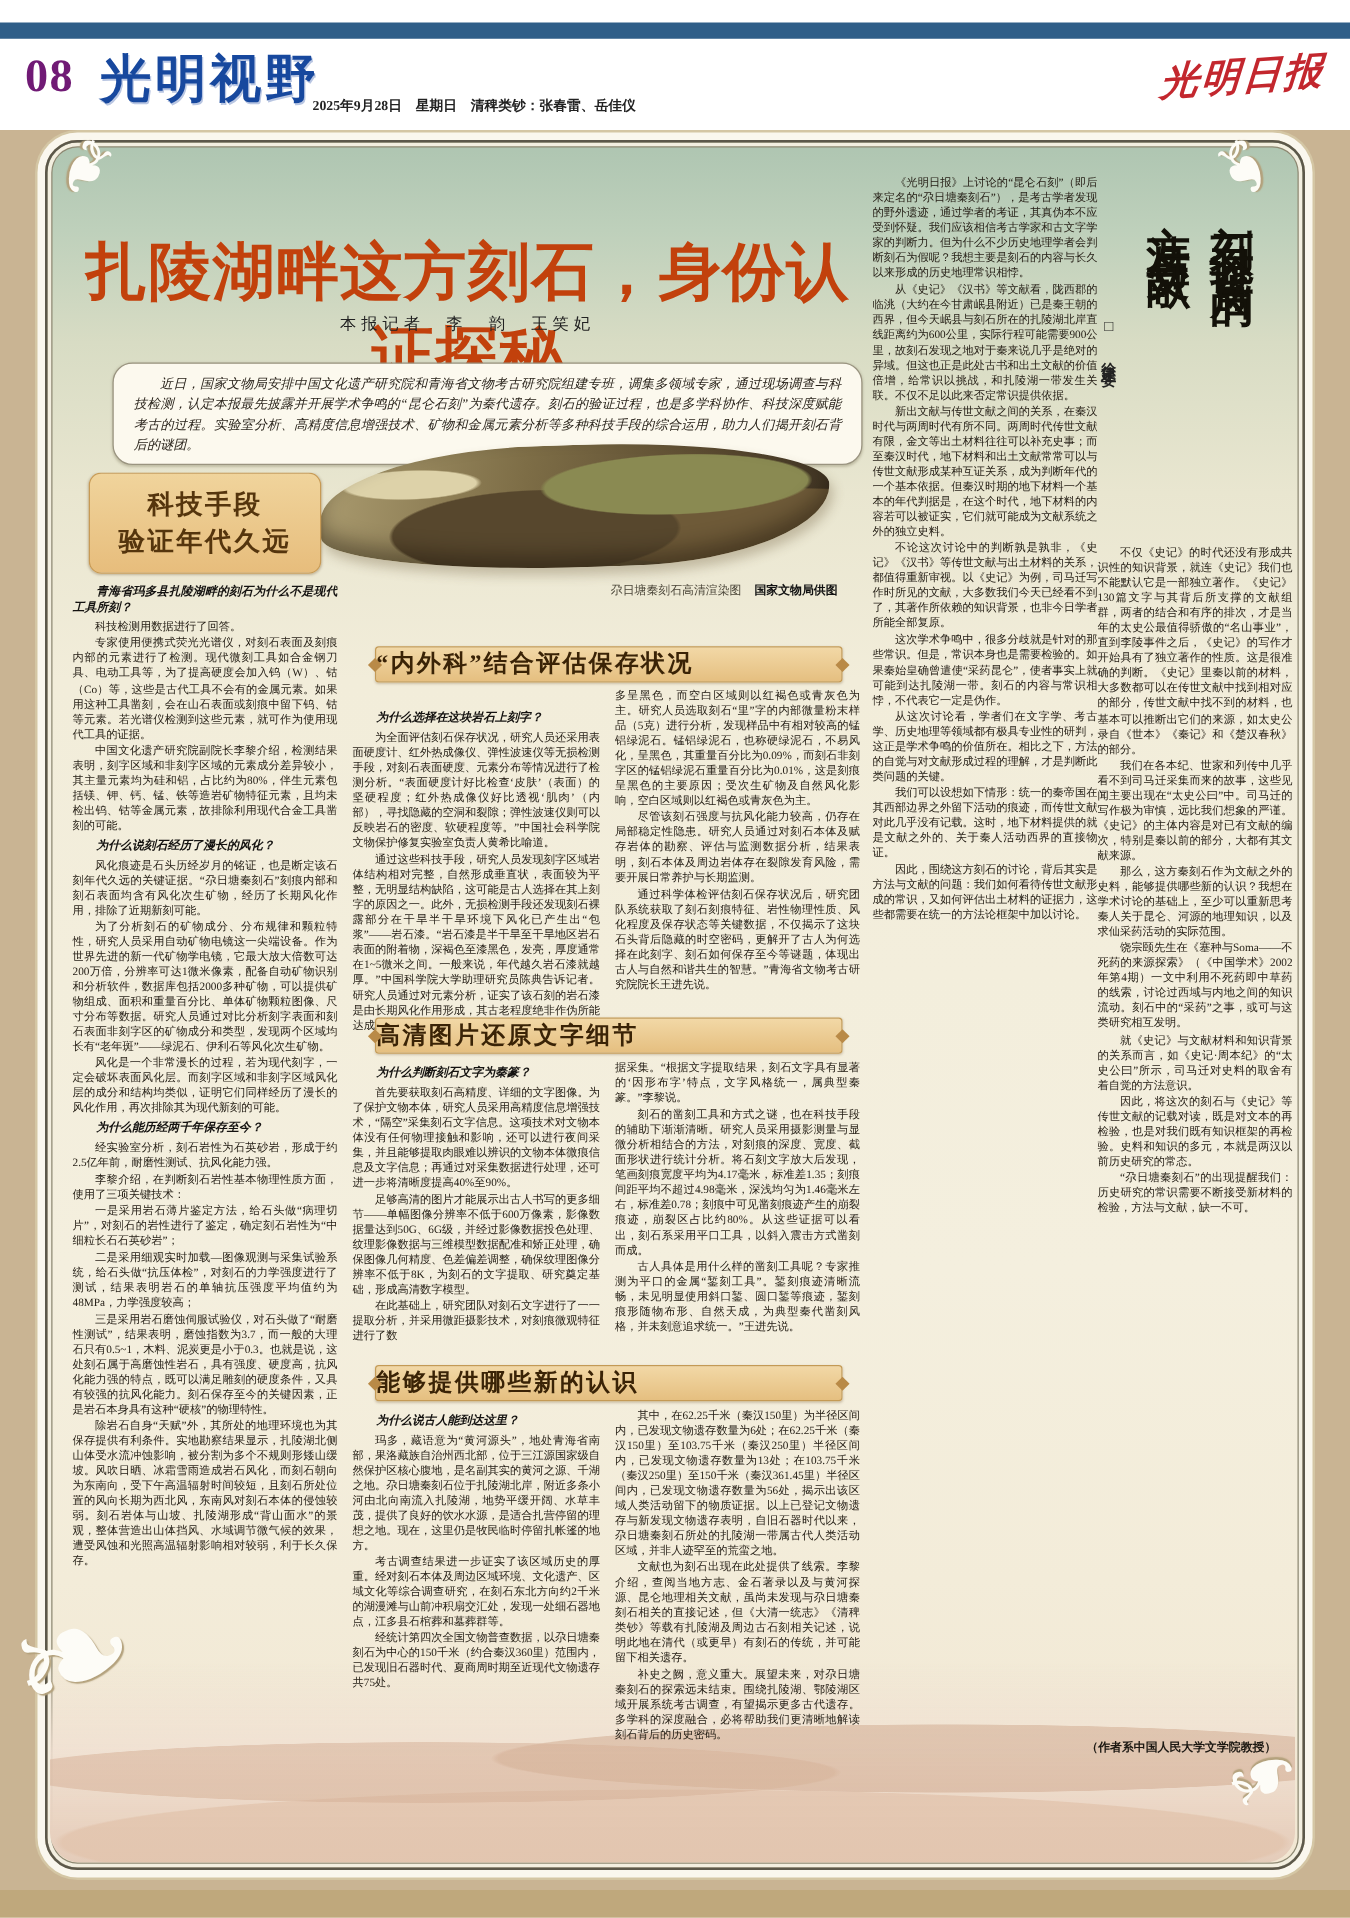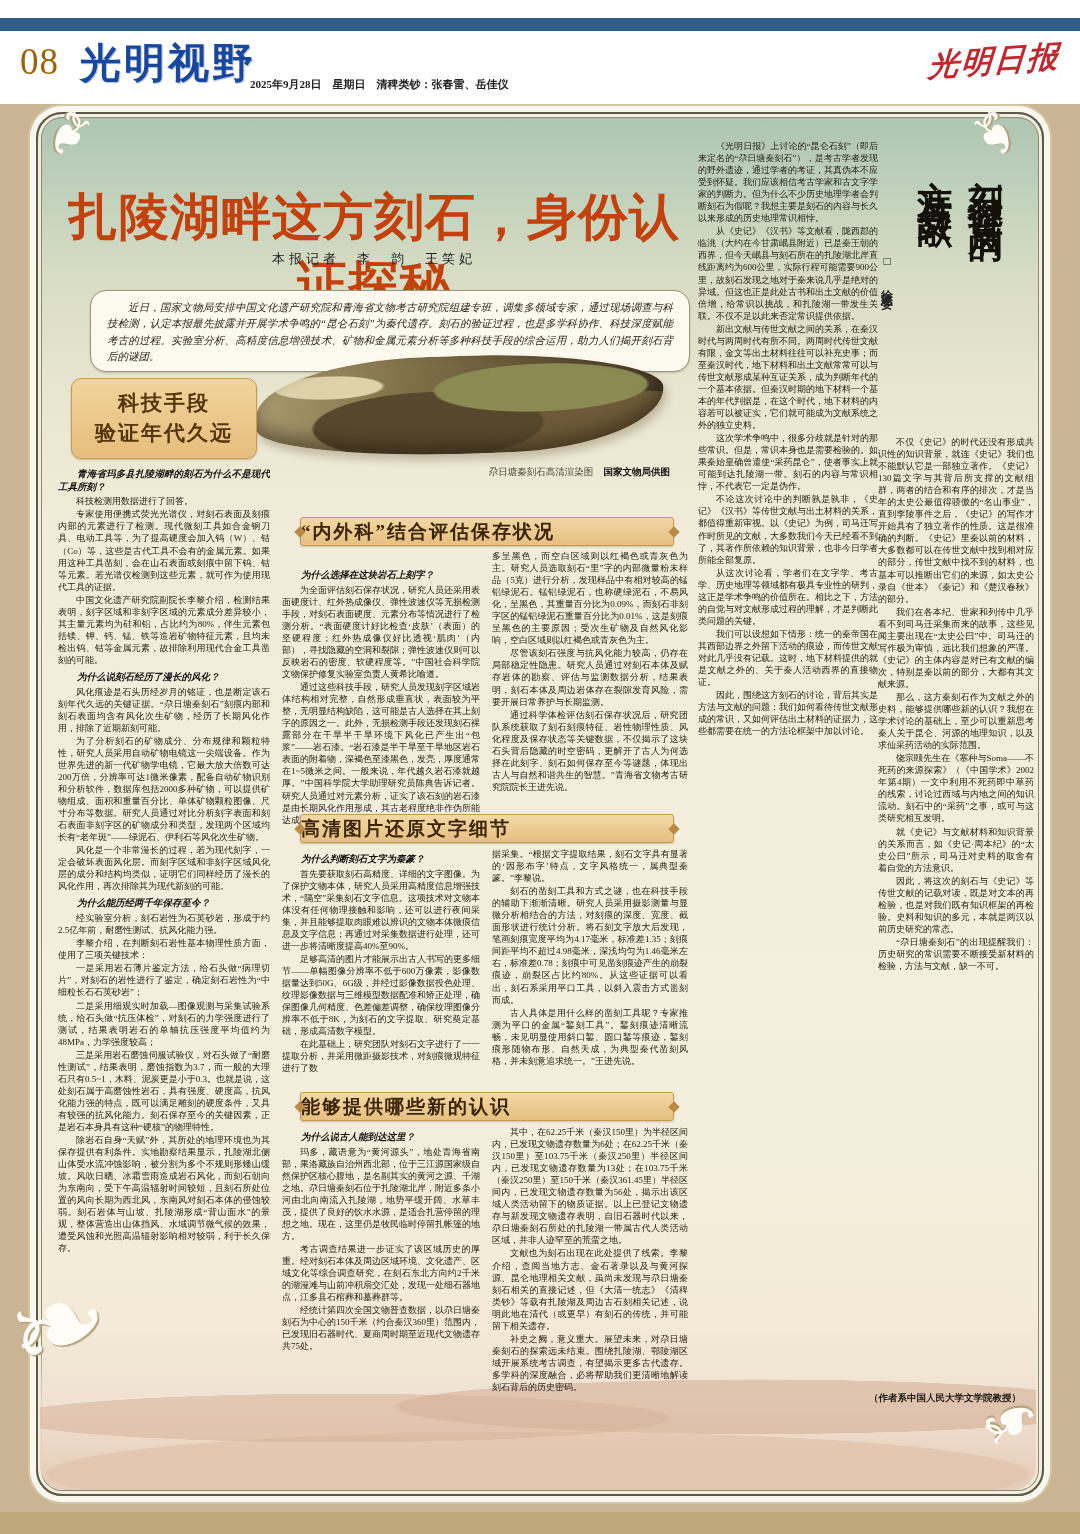--- a/index.html
+++ b/index.html
@@ -1,21 +1,21 @@
 <!DOCTYPE html>
 <html><head>
 <meta charset="utf-8">
 <style>
   html,body{margin:0;padding:0;}
   body{width:1080px;height:1534px;position:relative;background:#fff;
        font-family:"Liberation Serif","DejaVu Serif",serif;}
   .abs{position:absolute;}
   
   .topbar{top:18px;left:0;width:1080px;height:13px;background:#2f5e88;}
-  .pgnum{top:40px;left:20px;font-size:37px;font-weight:normal;color:#a16207;letter-spacing:1px;}
+  .pgnum{top:40px;left:20px;font-size:37px;font-weight:bold;color:#701a75;letter-spacing:1px;}
   .secname{top:36px;left:80px;font-size:41px;font-weight:bold;color:#17489e;letter-spacing:3px;
            text-shadow:1px 1px 0 #b9c6e2;}
   .dateline{top:77px;left:250px;font-size:11px;font-weight:bold;color:#222;}
   .masthead{top:40px;left:928px;width:140px;font-size:31px;font-weight:bold;color:#c3272e;
             font-style:italic;transform:rotate(-4deg) skewX(-8deg);letter-spacing:2px;}
   
   .tanbg{top:104px;left:0;width:1080px;height:1408px;background:#c9b493;}
   .bottomstrip{top:1512px;left:0;width:1080px;height:22px;background:#bfa87c;}
   .frame{top:112px;left:36px;width:1004px;height:1380px;border:2px solid #5c584a;border-radius:26px;
          box-shadow:0 0 0 6px rgba(252,250,242,.95),0 0 0 8px #d4c6a4, inset 0 0 0 3px #f3efe0, inset 0 0 0 4px #8d8872;
@@ -177,22 +177,22 @@
   <div class="abs col s3c2">
       <p class="p">其中，在62.25千米（秦汉150里）为半径区间内，已发现文物遗存数量为6处；在62.25千米（秦汉150里）至103.75千米（秦汉250里）半径区间内，已发现文物遗存数量为13处；在103.75千米（秦汉250里）至150千米（秦汉361.45里）半径区间内，已发现文物遗存数量为56处，揭示出该区域人类活动留下的物质证据。以上已登记文物遗存与新发现文物遗存表明，自旧石器时代以来，尕日塘秦刻石所处的扎陵湖一带属古代人类活动区域，并非人迹罕至的荒蛮之地。</p>
       <p class="p">文献也为刻石出现在此处提供了线索。李黎介绍，查阅当地方志、金石著录以及与黄河探源、昆仑地理相关文献，虽尚未发现与尕日塘秦刻石相关的直接记述，但《大清一统志》《清稗类钞》等载有扎陵湖及周边古石刻相关记述，说明此地在清代（或更早）有刻石的传统，并可能留下相关遗存。</p>
       <p class="p">补史之阙，意义重大。展望未来，对尕日塘秦刻石的探索远未结束。围绕扎陵湖、鄂陵湖区域开展系统考古调查，有望揭示更多古代遗存。多学科的深度融合，必将帮助我们更清晰地解读刻石背后的历史密码。</p>
     </div>
 
   <div class="abs col rc1">
       <p class="p">《光明日报》上讨论的“昆仑石刻”（即后来定名的“尕日塘秦刻石”），是考古学者发现的野外遗迹，通过学者的考证，其真伪本不应受到怀疑。我们应该相信考古学家和古文字学家的判断力。但为什么不少历史地理学者会判断刻石为假呢？我想主要是刻石的内容与长久以来形成的历史地理常识相悖。</p>
       <p class="p">从《史记》《汉书》等文献看，陇西郡的临洮（大约在今甘肃岷县附近）已是秦王朝的西界，但今天岷县与刻石所在的扎陵湖北岸直线距离约为600公里，实际行程可能需要900公里，故刻石发现之地对于秦来说几乎是绝对的异域。但这也正是此处古书和出土文献的价值倍增，给常识以挑战，和扎陵湖一带发生关联。不仅不足以此来否定常识提供依据。</p>
       <p class="p">新出文献与传世文献之间的关系，在秦汉时代与两周时代有所不同。两周时代传世文献有限，金文等出土材料往往可以补充史事；而至秦汉时代，地下材料和出土文献常常可以与传世文献形成某种互证关系，成为判断年代的一个基本依据。但秦汉时期的地下材料一个基本的年代判据是，在这个时代，地下材料的内容若可以被证实，它们就可能成为文献系统之外的独立史料。</p>
+      <p class="p">不论这次讨论中的判断孰是孰非，《史记》《汉书》等传世文献与出土材料的关系，都值得重新审视。以《史记》为例，司马迁写作时所见的文献，大多数我们今天已经看不到了，其著作所依赖的知识背景，也非今日学者所能全部复原。</p>
       <p class="p">这次学术争鸣中，很多分歧就是针对的那些常识。但是，常识本身也是需要检验的。如果秦始皇确曾遣使“采药昆仑”，使者事实上就可能到达扎陵湖一带。刻石的内容与常识相悖，不代表它一定是伪作。</p>
-      <p class="p">不论这次讨论中的判断孰是孰非，《史记》《汉书》等传世文献与出土材料的关系，都值得重新审视。以《史记》为例，司马迁写作时所见的文献，大多数我们今天已经看不到了，其著作所依赖的知识背景，也非今日学者所能全部复原。</p>
       <p class="p">从这次讨论看，学者们在文字学、考古学、历史地理等领域都有极具专业性的研判，这正是学术争鸣的价值所在。相比之下，方法的自觉与对文献形成过程的理解，才是判断此类问题的关键。</p>
       <p class="p">我们可以设想如下情形：统一的秦帝国在其西部边界之外留下活动的痕迹，而传世文献对此几乎没有记载。这时，地下材料提供的就是文献之外的、关于秦人活动西界的直接物证。</p>
       <p class="p">因此，围绕这方刻石的讨论，背后其实是方法与文献的问题：我们如何看待传世文献形成的常识，又如何评估出土材料的证据力，这些都需要在统一的方法论框架中加以讨论。</p>
     </div>
   <div class="abs vhead">刻石讨论背后的
 方法与文献</div>
   <div class="abs vauthor">□ 徐建委</div>
   <div class="abs col rc2">
       <p class="p">不仅《史记》的时代还没有形成共识性的知识背景，就连《史记》我们也不能默认它是一部独立著作。《史记》130篇文字与其背后所支撑的文献组群，两者的结合和有序的排次，才是当年的太史公最值得骄傲的“名山事业”，直到李陵事件之后，《史记》的写作才开始具有了独立著作的性质。这是很准确的判断。《史记》里秦以前的材料，大多数都可以在传世文献中找到相对应的部分，传世文献中找不到的材料，也基本可以推断出它们的来源，如太史公录自《世本》《秦记》和《楚汉春秋》的部分。</p>
       <p class="p">我们在各本纪、世家和列传中几乎看不到司马迁采集而来的故事，这些见闻主要出现在“太史公曰”中。司马迁的写作极为审慎，远比我们想象的严谨。《史记》的主体内容是对已有文献的编次，特别是秦以前的部分，大都有其文献来源。</p>

